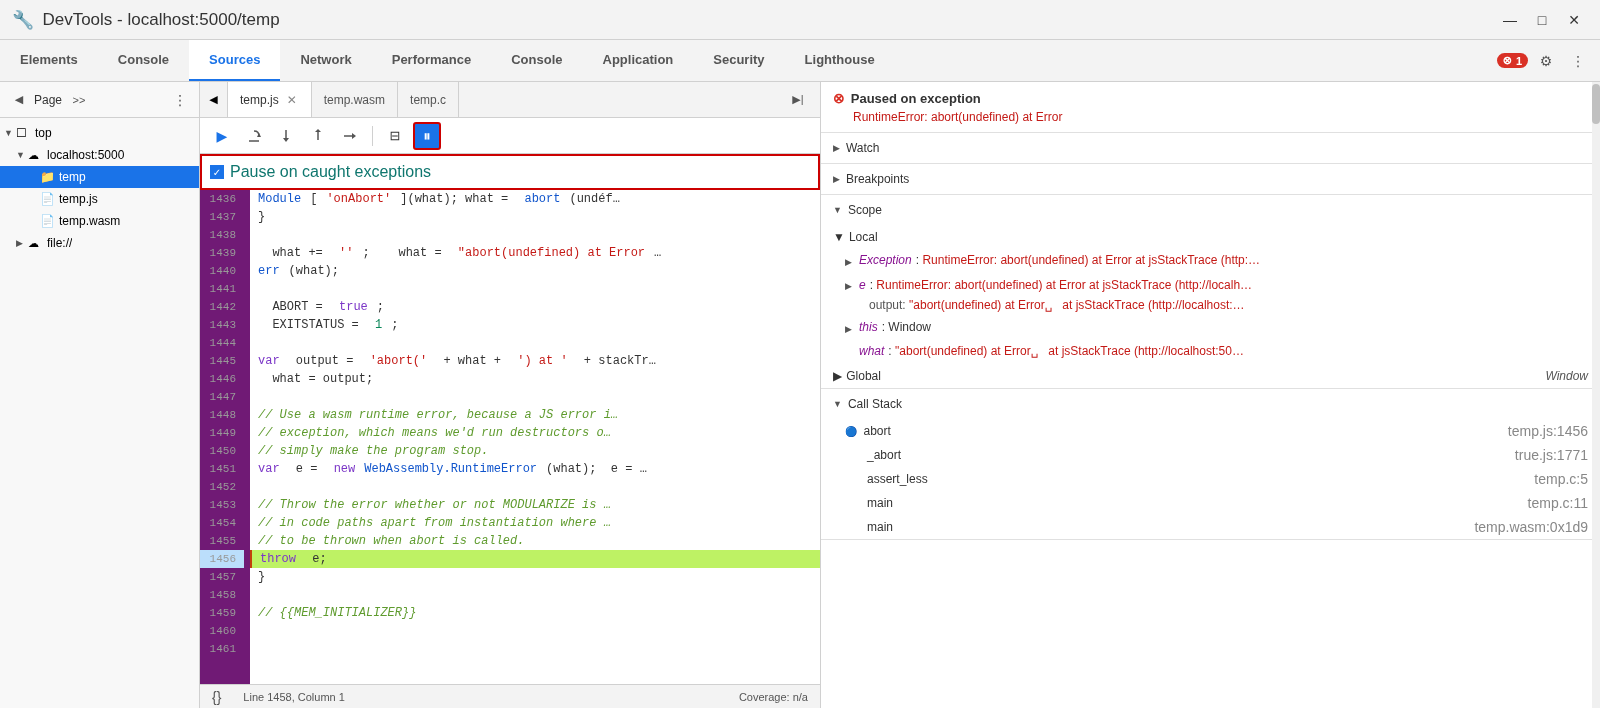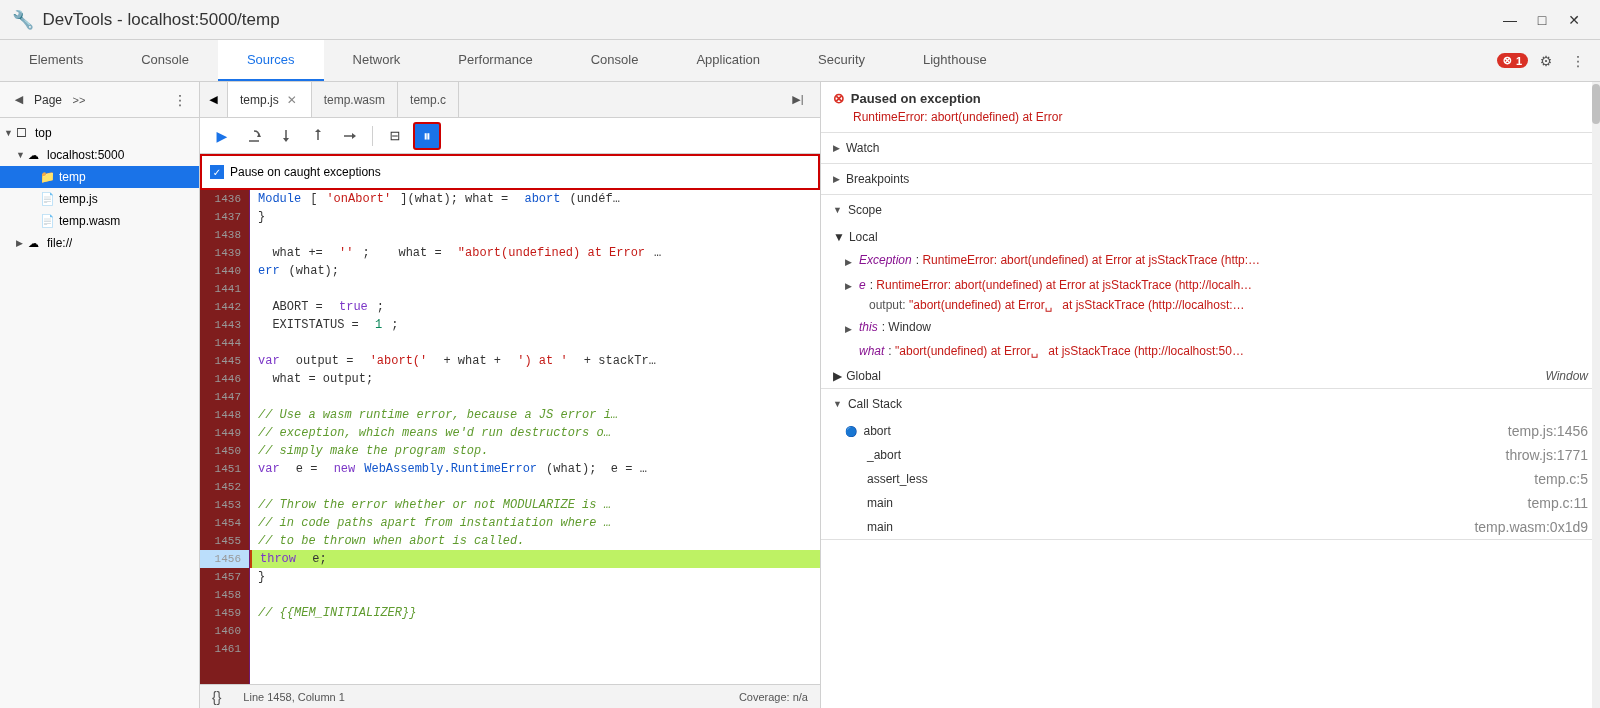--- a/index.html
+++ b/index.html
@@ -27,28 +27,29 @@
 
     
     .tabbar {
       height: 42px;
       background: #f3f3f3;
       border-bottom: 1px solid #d0d0d0;
       display: flex;
       align-items: stretch;
     }
     .tab {
-      padding: 0 29px;
+      padding: 0 20px;
       display: flex;
       align-items: center;
       cursor: pointer;
       font-size: 13px;
       color: #555;
       border-bottom: 2px solid transparent;
       white-space: nowrap;
+      font-weight: bold;
     }
     .tab.active {
       color: #1a73e8;
       border-bottom: 2px solid #1a73e8;
       background: #fff;
     }
     .tabbar-right {
       margin-left: auto;
       display: flex;
       align-items: center;
@@ -203,39 +204,39 @@
     }
     .exception-checkbox {
       width: 14px; height: 14px;
       background: #1a73e8;
       border: 1px solid #1a73e8;
       display: flex; align-items: center; justify-content: center;
       color: #fff;
       font-size: 10px;
       flex-shrink: 0;
     }
-    .exception-label { font-size: 12px; color: #000000; }
+    .exception-label { font-size: 16px; color: #0f766e; }
 
     
     .code-view {
       flex: 1;
       overflow: hidden;
       position: relative;
       font-family: 'Consolas', 'Courier New', monospace;
       font-size: 12px;
     }
     .code-scroll {
       overflow: auto;
       height: 100%;
       display: flex;
     }
     .line-numbers {
       min-width: 50px;
-      background: #7f1d1d;
-      border-right: 1px solid #701a75;
+      background: #701a75;
+      border-right: 6px solid #701a75;
       padding: 0;
       color: #999;
       text-align: right;
       user-select: none;
       flex-shrink: 0;
     }
     .line-numbers div {
       padding: 0 8px 0 4px;
       height: 18px;
       line-height: 18px;
@@ -679,21 +680,21 @@
           </div>
           <div class="accordion-body">
             <div class="callstack-item">
               <span class="callstack-icon">🔵</span>
               <span class="callstack-name">abort</span>
               <span class="callstack-file">temp.js:1456</span>
             </div>
             <div class="callstack-item">
               <span style="width:16px;margin-right:6px;"></span>
               <span class="callstack-name">_abort</span>
-              <span class="callstack-file">throw.js:1771</span>
+              <span class="callstack-file">true.js:1771</span>
             </div>
             <div class="callstack-item">
               <span style="width:16px;margin-right:6px;"></span>
               <span class="callstack-name">assert_less</span>
               <span class="callstack-file">temp.c:5</span>
             </div>
             <div class="callstack-item">
               <span style="width:16px;margin-right:6px;"></span>
               <span class="callstack-name">main</span>
               <span class="callstack-file">temp.c:11</span>

